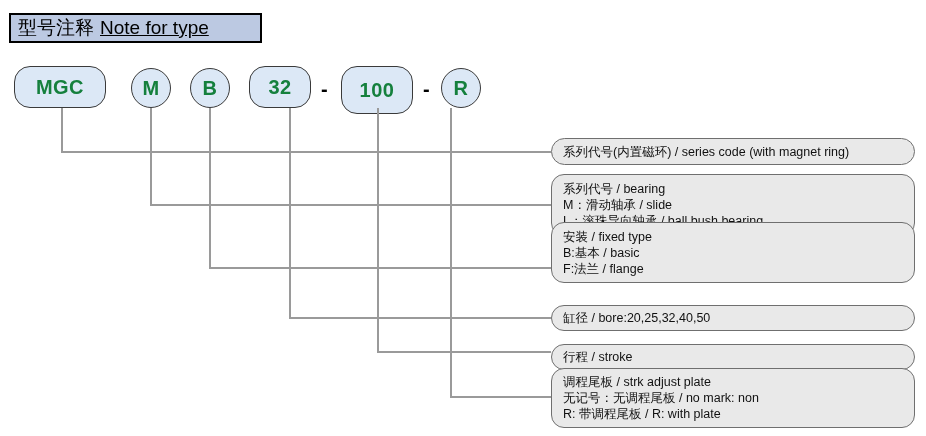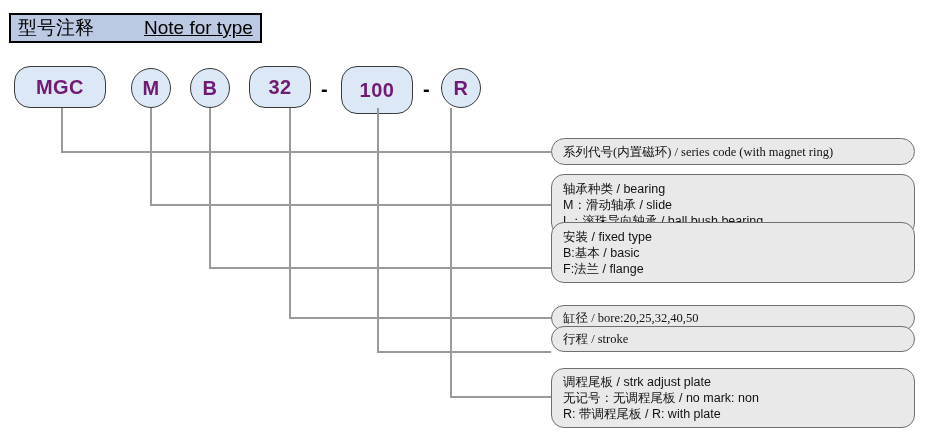--- a/index.html
+++ b/index.html
@@ -24,21 +24,20 @@
     left: 9px;
     top: 13px;
     width: 253px;
     height: 30px;
     background: #bcc9e2;
     border: 2px solid #000000;
     box-sizing: border-box;
     display: flex;
     align-items: center;
     padding-left: 7px;
-    gap: 44px;
   }
   .title-box .t-cn {
     font-size: 19px;
     color: #000;
     font-weight: 400;
     letter-spacing: 0px;
   }
   .title-box .t-en {
     font-size: 19px;
     color: #000;
@@ -49,21 +48,21 @@
   
   .code {
     position: absolute;
     background: #dce8f6;
     border: 1.6px solid #3a3a3a;
     box-sizing: border-box;
     display: flex;
     align-items: center;
     justify-content: center;
     font-weight: bold;
-    color: #701a75;
+    color: #15803d;
     font-size: 20px;
     letter-spacing: 0.5px;
   }
   .code.pill   { border-radius: 16px; }
   .code.circle { border-radius: 50%; }
 
   .dash {
     position: absolute;
     font-size: 20px;
     font-weight: bold;
@@ -96,21 +95,21 @@
     display: flex;
     flex-direction: column;
     justify-content: center;
   }
   .desc .line {
     font-size: 12.5px;
     color: #111;
     line-height: 16px;
     white-space: nowrap;
   }
-  .desc.single { border-radius: 14px; font-family: Liberation Serif, serif; }
+  .desc.single { border-radius: 14px; }
 </style>
 </head>
 <body>
 
 <div id="page">
 
   <div class="title-box">
     <span class="t-cn">型号注释</span>
     <span class="t-en">Note for type</span>
   </div>
@@ -159,36 +158,36 @@
   <div class="hline" style="left:377px; top:351px; width:174px;"></div>
 
   <div class="vline" style="left:450px; top:108px; height:290px;"></div>
   <div class="hline" style="left:450px; top:396px; width:101px;"></div>
 
   <div class="desc single" style="top:138px; height:27px;">
     <div class="line">系列代号(内置磁环) / series code (with magnet ring)</div>
   </div>
 
   <div class="desc" style="top:174px; height:62px;">
-    <div class="line">轴承种类 / bearing</div>
+    <div class="line">系列代号 / bearing</div>
     <div class="line">M：滑动轴承 / slide</div>
     <div class="line">L：滚珠导向轴承 / ball bush bearing</div>
   </div>
 
   <div class="desc" style="top:222px; height:61px;">
     <div class="line">安装 / fixed type</div>
     <div class="line">B:基本 / basic</div>
     <div class="line">F:法兰 / flange</div>
   </div>
 
   <div class="desc single" style="top:305px; height:26px;">
     <div class="line">缸径 / bore:20,25,32,40,50</div>
   </div>
 
-  <div class="desc single" style="top:326px; height:26px;">
+  <div class="desc single" style="top:344px; height:26px;">
     <div class="line">行程 / stroke</div>
   </div>
 
   <div class="desc" style="top:368px; height:60px;">
     <div class="line">调程尾板 / strk adjust plate</div>
     <div class="line">无记号：无调程尾板 / no mark: non</div>
     <div class="line">R: 带调程尾板 / R: with plate</div>
   </div>
 
 </div>

